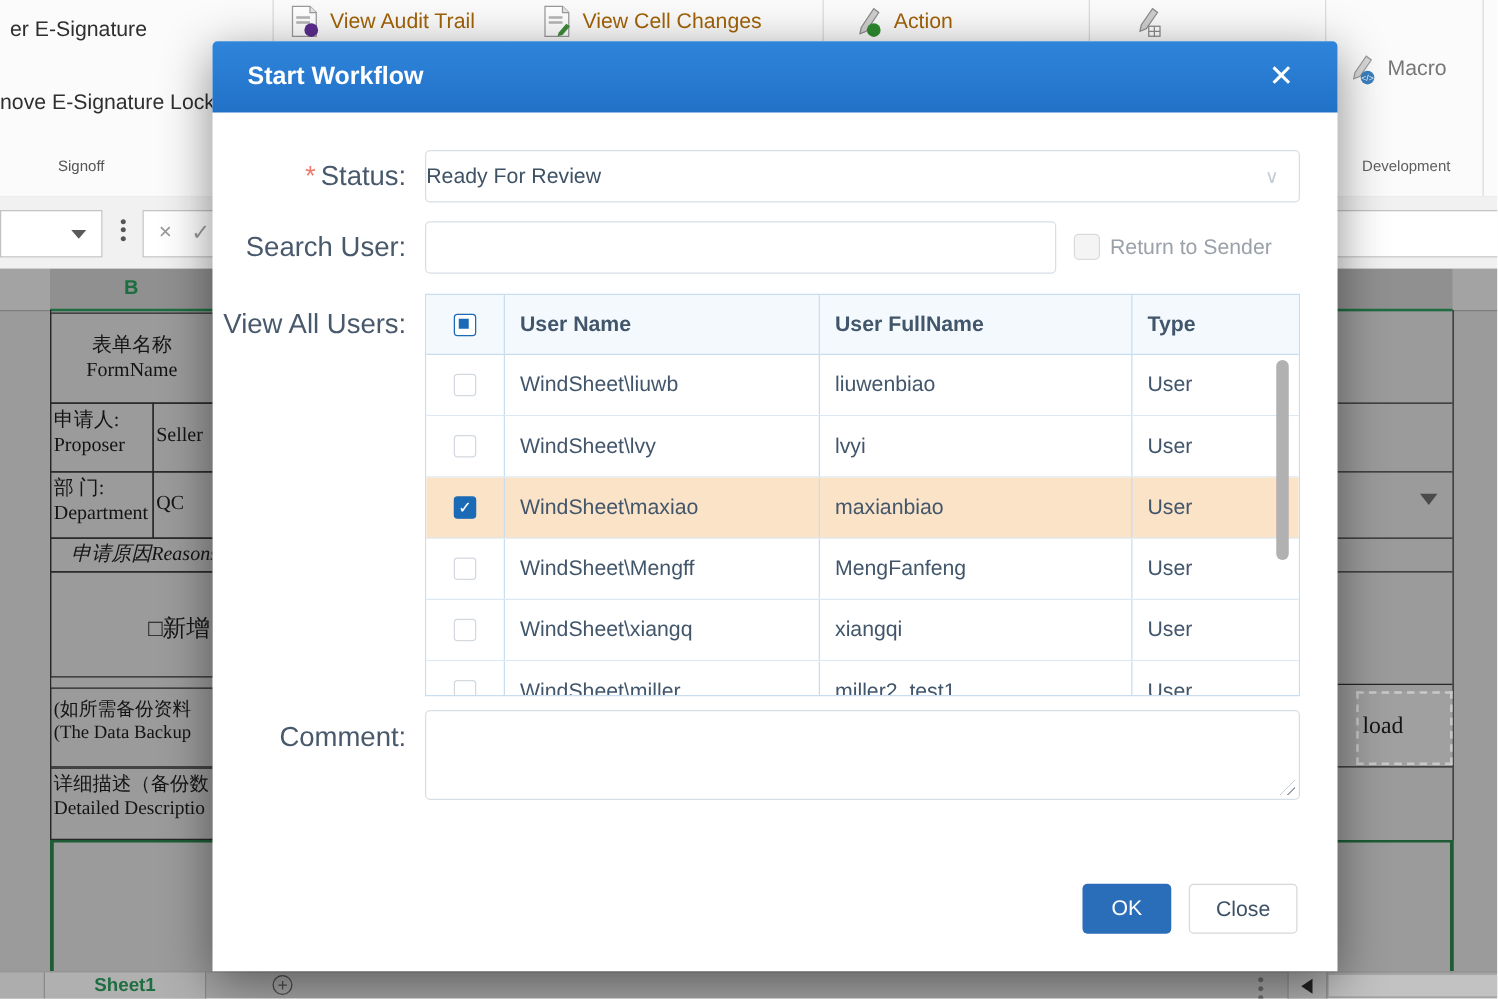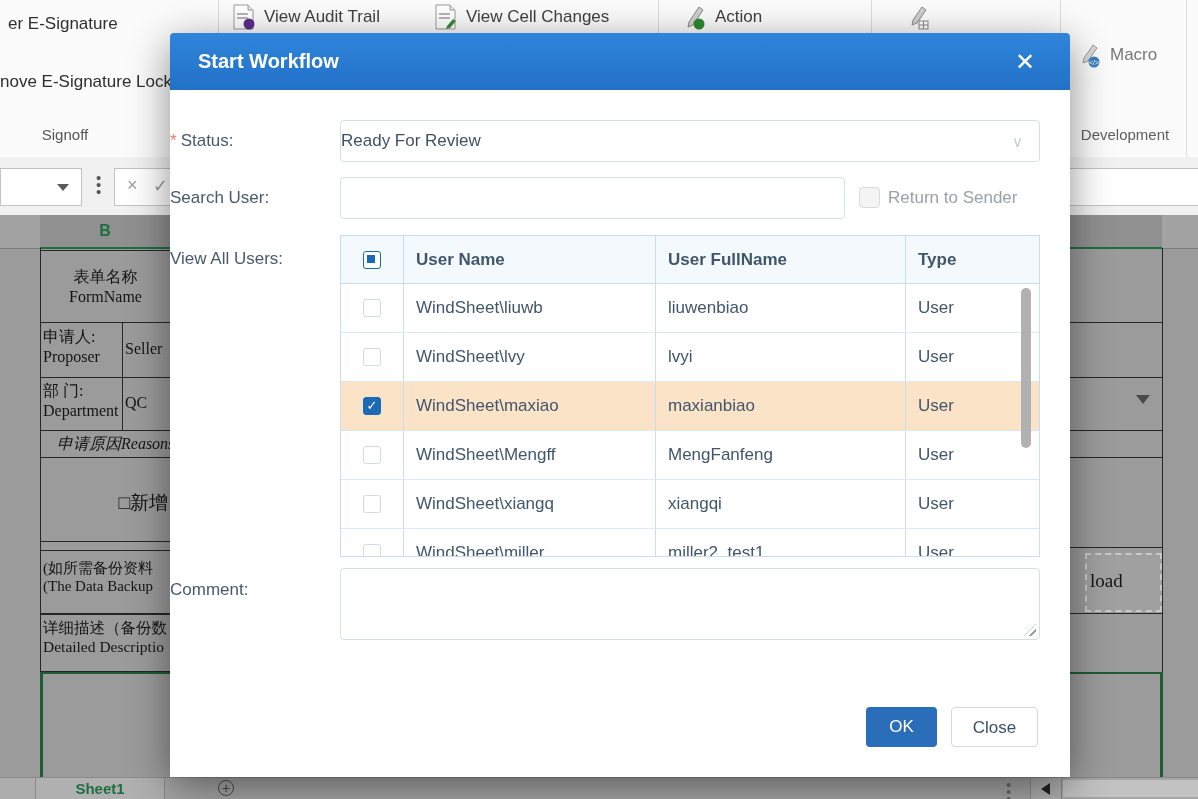--- a/index.html
+++ b/index.html
@@ -3,23 +3,23 @@
 <meta charset="utf-8">
 <style>
   html,body{margin:0;padding:0;}
   #stage{position:relative;width:1198px;height:799px;background:#fbfbfb;overflow:hidden;
          font-family:"Liberation Sans",sans-serif;}
   .abs{position:absolute;}
 
   
   #ribbon{left:0;top:0;width:1198px;height:157px;background:#fbfbfb;border-bottom:1px solid #d8d8d8;}
   .rib-text{color:#2f2f2f;font-size:17px;white-space:nowrap;}
-  .rib-group{color:#555;font-size:15px;}
+  .rib-group{color:#555;font-size:12px;}
   .vsep{width:1px;background:#dcdcdc;top:0;height:157px;}
-  .rib-btn{display:flex;align-items:center;gap:8px;color:#404040;font-size:17px;white-space:nowrap;}
+  .rib-btn{display:flex;align-items:center;gap:8px;color:#a16207;font-size:17px;white-space:nowrap;}
   .rib-btn.dim{color:#777;}
   .docicon,.penicon{width:24px;height:26px;position:relative;flex:0 0 auto;}
 
   
   #fbar{left:0;top:157px;width:1198px;height:58px;background:#f1f1f1;border-bottom:1px solid #c9c9c9;}
   .whitebox{background:#fff;border:1px solid #c3c3c3;}
   .namebox-arrow{width:0;height:0;border-left:6px solid transparent;border-right:6px solid transparent;border-top:7px solid #5a5a5a;}
   .fxglyph{color:#9a9a9a;font-size:18px;}
   .dots{color:#555;font-size:15px;letter-spacing:0;line-height:7px;text-align:center;}
 
@@ -45,21 +45,21 @@
   .tri-left{width:0;height:0;border-top:6px solid transparent;border-bottom:6px solid transparent;border-right:9px solid #222;}
 
   
   #modal{left:170px;top:33px;width:900px;height:744px;background:#fff;border-radius:4px 4px 0 0;
          box-shadow:0 10px 40px rgba(0,0,0,.45);font-size:16px;color:#42566b;}
   #mhead{left:0;top:0;width:900px;height:57px;border-radius:4px 4px 0 0;
          background:linear-gradient(180deg,#2f85da,#2171c7);}
   #mtitle{left:28px;top:0;height:57px;line-height:57px;color:#fff;font-size:20px;font-weight:bold;}
   #mclose{left:838px;top:13px;width:34px;height:31px;color:#fff;font-size:24px;font-weight:300;
           text-align:center;line-height:31px;cursor:pointer;}
-  .flabel{width:155px;color:#49596c;font-size:17px;white-space:nowrap;}
+  .flabel{width:155px;text-align:right;color:#49596c;font-size:22px;white-space:nowrap;}
   .req{color:#ee7b70;margin-right:4px;}
   .inputbox{background:#fff;border:1px solid #d6dee6;border-radius:4px;box-sizing:border-box;}
   #statusbox{left:170px;top:87px;width:700px;height:42px;line-height:40px;color:#3f5265;font-size:17px;}
   .chev{position:absolute;right:16px;top:0;color:#c5ccd5;font-size:15px;line-height:42px;}
   #searchbox{left:170px;top:144px;width:505px;height:42px;padding:0 12px;font-size:17px;color:#3f5265;outline:none;}
   .cb{width:18px;height:18px;border:1px solid #d3d9df;border-radius:3px;background:#fff;box-sizing:border-box;
       display:inline-block;text-align:center;line-height:16px;font-size:13px;color:#fff;}
   .cb.on{background:#1a6ab5;border-color:#1a6ab5;}
   .cb.ind{border:1.6px solid #1a6ab5;position:relative;}
   .cb.ind::after{content:"";position:absolute;left:3px;top:3px;width:8px;height:8px;background:#1a6ab5;}

